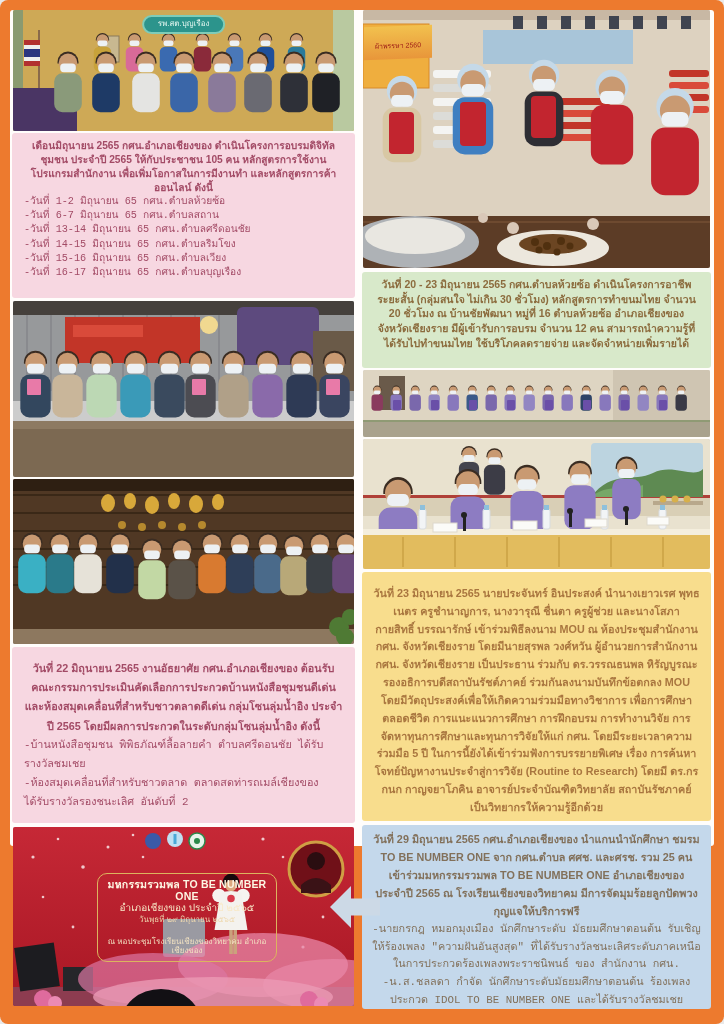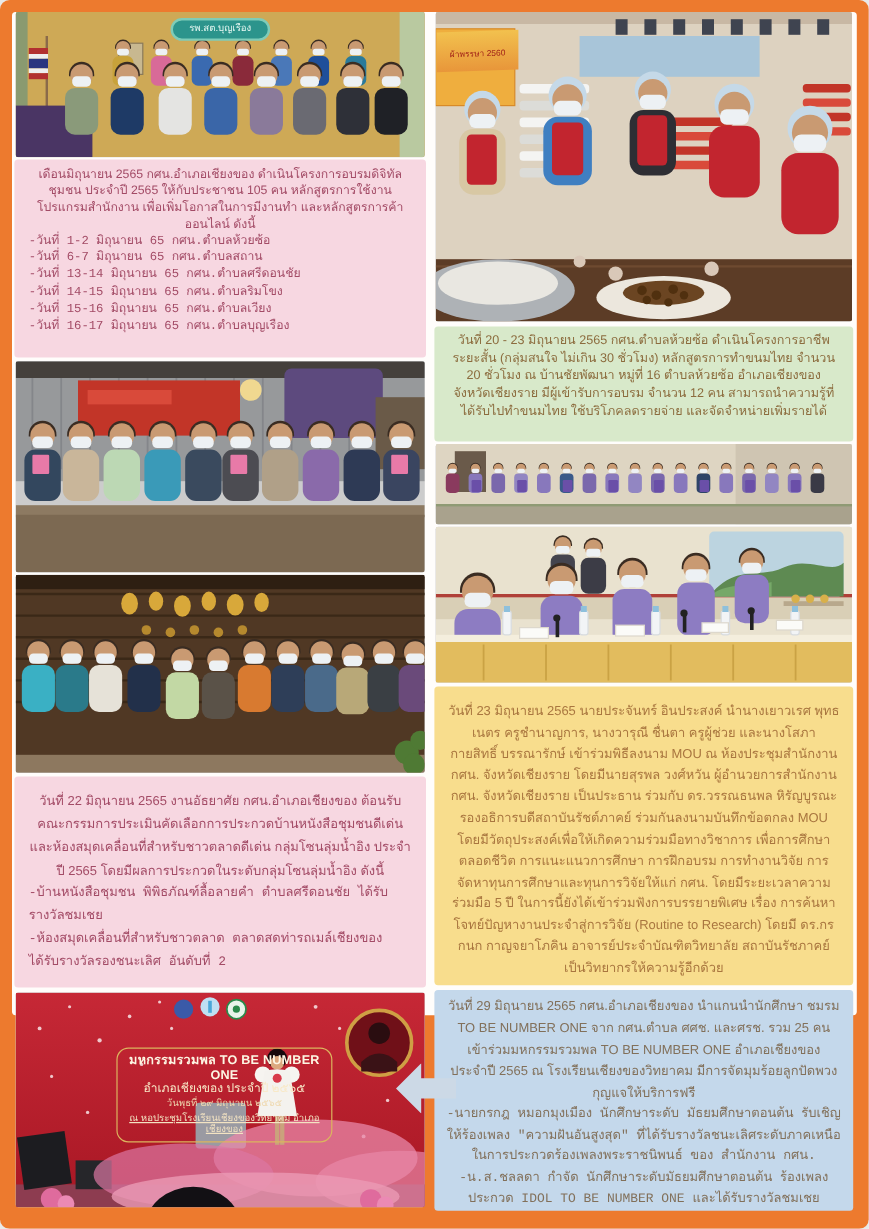--- a/index.html
+++ b/index.html
@@ -2,21 +2,21 @@
 <html><head>
 <meta charset="utf-8">
 <style>
   html,body{margin:0;padding:0;background:#e9e9e9;font-family:"Liberation Sans",sans-serif;}
   .page{position:relative;width:724px;height:1024px;background:#ED7A2E;border-radius:8px;overflow:hidden;margin:0 auto;}
   .inner{position:absolute;left:10px;top:10px;width:704px;height:836px;background:#fffdfb;border-radius:3px;}
   .tile{position:absolute;box-sizing:border-box;overflow:hidden;}
   .photo{background:#ccc;border-radius:2px;}
   .photo svg{display:block;width:100%;height:100%;}
   .blk{text-align:center;border-radius:3px;}
-  .blk .intro{margin:0 2px;}
+  .blk .intro{margin:0 2px;font-weight:bold;}
   .blk .item{text-align:left;padding-left:4px;font-family:Liberation Mono, monospace;}
   .blk.center-items .item{text-align:center;padding-left:0;}
 
   
   .t-l1{left:3px;top:0;width:341px;height:121px;}
   .t-l2{left:2px;top:123px;width:343px;height:165px;background:#F7D7E1;color:#A34B66;font-size:10.2px;line-height:1.38;padding:6px 8px;}
   .t-l3{left:3px;top:291px;width:341px;height:176px;}
   .t-l4{left:3px;top:469px;width:341px;height:165px;}
   .t-l5{left:2px;top:637px;width:343px;height:176px;background:#F7D7E1;color:#A34B66;font-size:10.8px;line-height:1.78;padding:12px 8px 6px;}
   .t-l6{left:3px;top:817px;width:341px;height:179px;}
@@ -36,21 +36,21 @@
   .overlay{position:absolute;}
   .clinic-sign{left:50%;transform:translateX(-50%);top:5px;background:#2c948c;border:2px solid #7fccb8;
     color:#eafaf4;font-size:8px;line-height:1.1;padding:3px 14px;border-radius:12px;white-space:nowrap;}
   .cook-banner{left:1px;top:16px;width:64px;background:linear-gradient(180deg,#f2c14e,#e8963a);
     color:#a02018;font-size:7px;line-height:1.25;padding:16px 2px 8px;text-align:center;transform:skewY(-2deg);}
   .stage-banner{left:84px;top:46px;width:172px;border:1.6px solid #dcb45e;border-radius:10px;
     padding:4px 3px 5px;text-align:center;color:#f7ead2;}
   .sb1{font-size:10.5px;font-weight:bold;color:#fdf6e3;letter-spacing:.2px;line-height:1.15;}
   .sb2{font-size:10px;color:#f8e9c8;margin-top:0;line-height:1.15;}
   .sb3{font-size:8px;color:#efd9b0;margin-top:2px;line-height:1.1;}
-  .sb4{font-size:8px;color:#f3e3c2;margin-top:4px;line-height:1.1;text-decoration:underline;}
+  .sb4{font-size:8px;color:#f3e3c2;margin-top:14px;line-height:1.1;}
 </style>
 </head>
 <body>
 
 <div class="page">
   <div class="inner">
 
     <svg width="0" height="0" style="position:absolute">
       <defs>
         <g id="psn">

